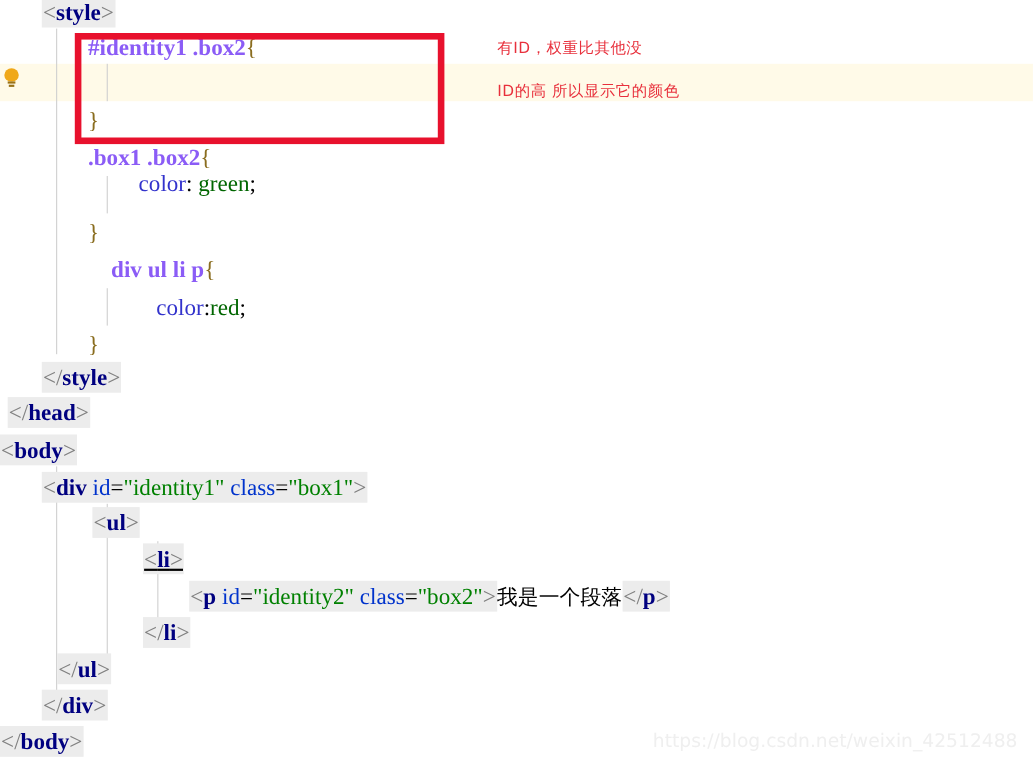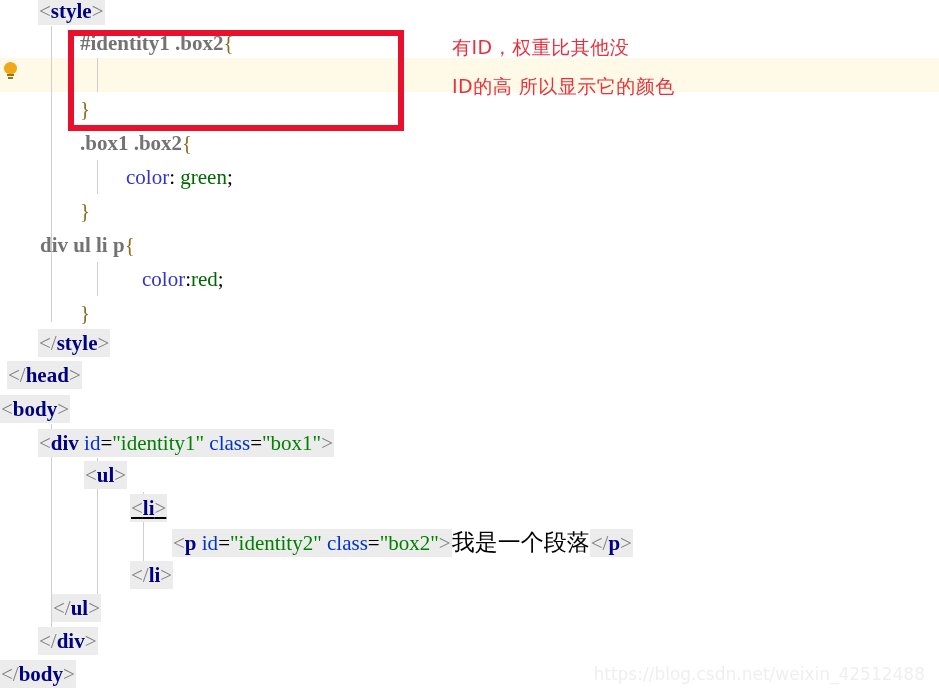--- a/index.html
+++ b/index.html
@@ -81,26 +81,26 @@
     font-size: 21px;
     font-family: "Liberation Serif", "DejaVu Serif", serif;
   }
 
   
   .tag-bracket { color: #808080; }
   .tag-name    { color: #000080; font-weight: bold; }
   .attr-name   { color: #0033cc; }
   .attr-eq     { color: #000000; }
   .attr-val    { color: #008000; }
-  .sel         { color: #737373; font-weight: bold; }
+  .sel         { color: #8b5cf6; font-weight: bold; }
   .prop        { color: #3333cc; }
   .val         { color: #006600; }
   .punct       { color: #000000; }
   .brace       { color: #8a6d1f; }
-  .txt         { color: #000000; font-family: "DejaVu Sans", sans-serif; font-size: 23px; }
+  .txt         { color: #000000; font-family: "DejaVu Sans", sans-serif; font-size: 19px; }
 
   
   .tagbg {
     background: #ececec;
     padding: 2px 1px;
   }
 
   
   .caret {
     display: inline-block;
@@ -116,21 +116,21 @@
     position: absolute;
     border: 6px solid #e8112d;
     box-sizing: border-box;
     pointer-events: none;
   }
 
   
   .annotation {
     position: absolute;
     font-family: "DejaVu Sans", sans-serif;
-    font-size: 19px;
+    font-size: 14px;
     color: #e8303c;
     white-space: pre;
     letter-spacing: 0.5px;
   }
 
   
   .watermark {
     position: absolute;
     right: 14px;
     bottom: 8px;
@@ -165,25 +165,25 @@
 
   <div class="line" style="top:-6px; padding-left:38px;"><span class="tagbg"><span class="tag-bracket">&lt;</span><span class="tag-name">style</span><span class="tag-bracket">&gt;</span></span></div>
 
   <div class="line" style="top:26px; padding-left:80px;"><span class="sel">#identity1 .box2</span><span class="brace">{</span></div>
 
 
   <div class="line" style="top:92px; padding-left:80px;"><span class="brace">}</span></div>
 
   <div class="line" style="top:126px; padding-left:80px;text-align:center;"><span class="sel">.box1 .box2</span><span class="brace">{</span></div>
 
-  <div class="line" style="top:160px; padding-left:126px;"><span class="prop">color</span><span class="punct">: </span><span class="val">green</span><span class="punct">;</span></div>
+  <div class="line" style="top:150px; padding-left:126px;"><span class="prop">color</span><span class="punct">: </span><span class="val">green</span><span class="punct">;</span></div>
 
   <div class="line" style="top:194px; padding-left:80px;"><span class="brace">}</span></div>
 
-  <div class="line" style="top:228px; padding-left:40px;"><span class="sel">div ul li p</span><span class="brace">{</span></div>
+  <div class="line" style="top:228px; padding-left:101px;"><span class="sel">div ul li p</span><span class="brace">{</span></div>
 
   <div class="line" style="top:262px; padding-left:126px;margin-left:16px;"><span class="prop">color</span><span class="punct">:</span><span class="val">red</span><span class="punct">;</span></div>
 
   <div class="line" style="top:296px; padding-left:80px;"><span class="brace">}</span></div>
 
   <div class="line" style="top:326px; padding-left:38px;text-align:center;"><span class="tagbg"><span class="tag-bracket">&lt;/</span><span class="tag-name">style</span><span class="tag-bracket">&gt;</span></span></div>
 
   <div class="line" style="top:358px; padding-left:7px;"><span class="tagbg"><span class="tag-bracket">&lt;/</span><span class="tag-name">head</span><span class="tag-bracket">&gt;</span></span></div>
 
   <div class="line" style="top:392px; padding-left:0px;"><span class="tagbg"><span class="tag-bracket">&lt;</span><span class="tag-name">body</span><span class="tag-bracket">&gt;</span></span></div>

